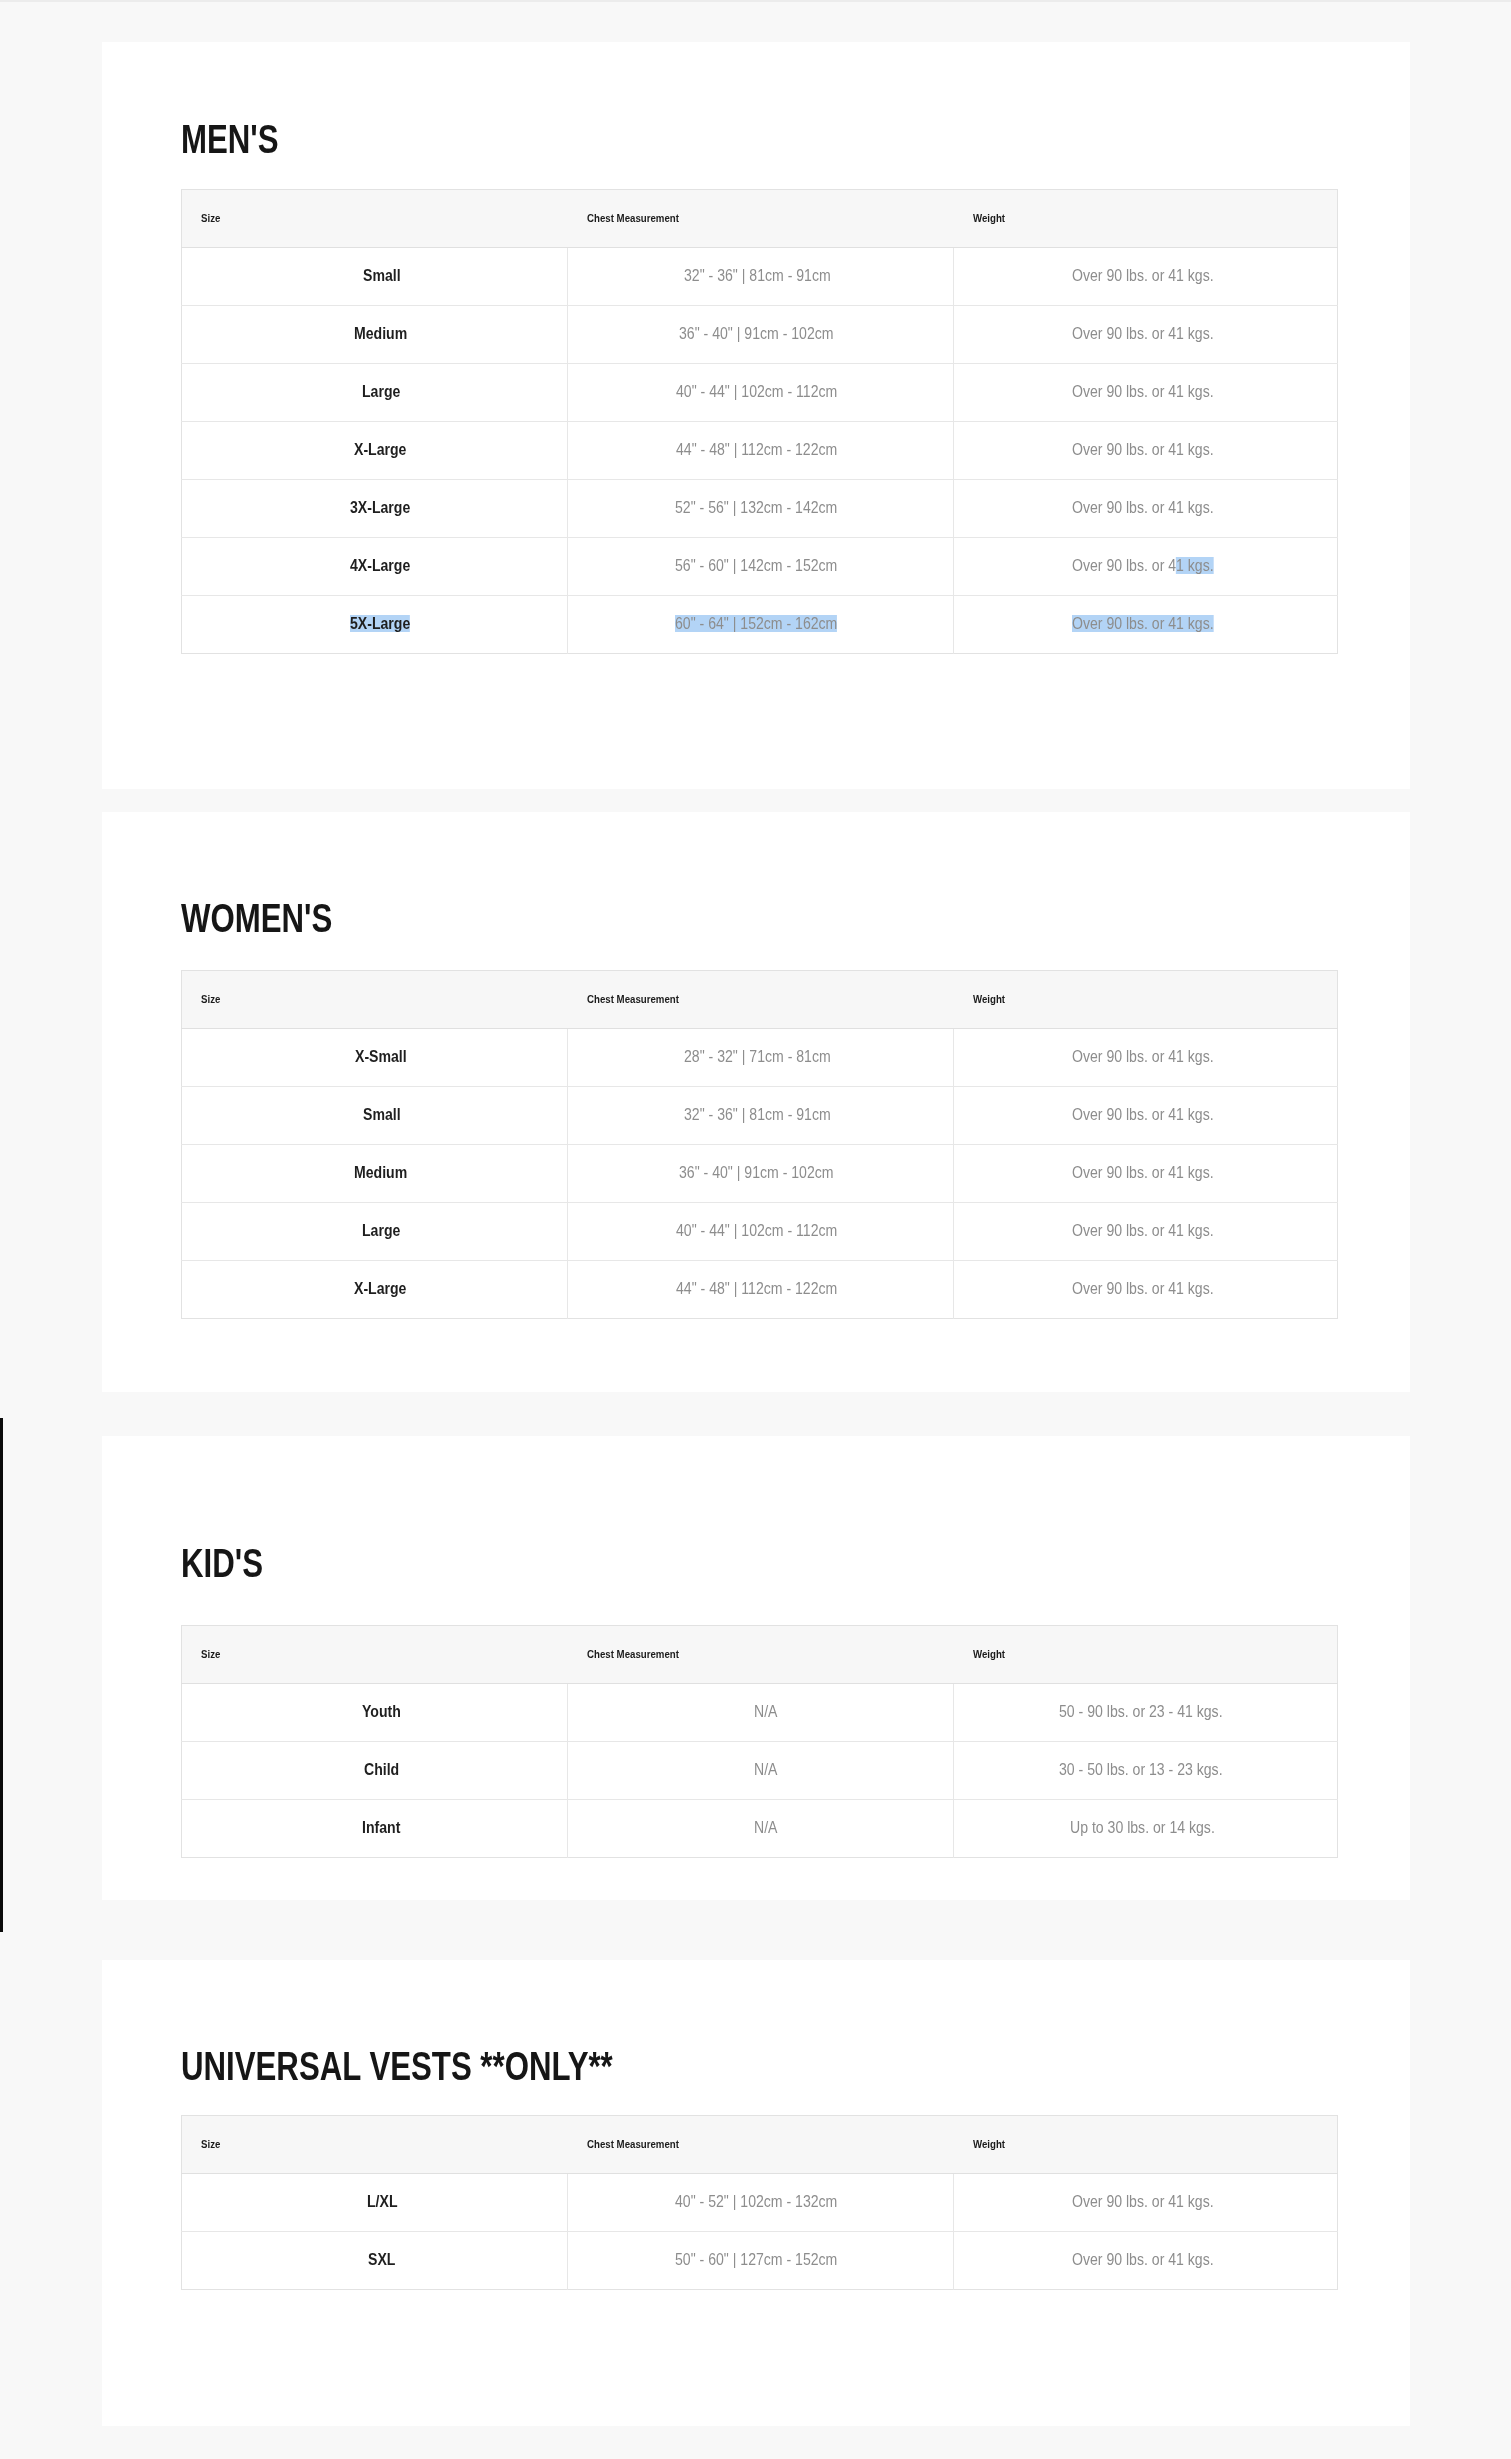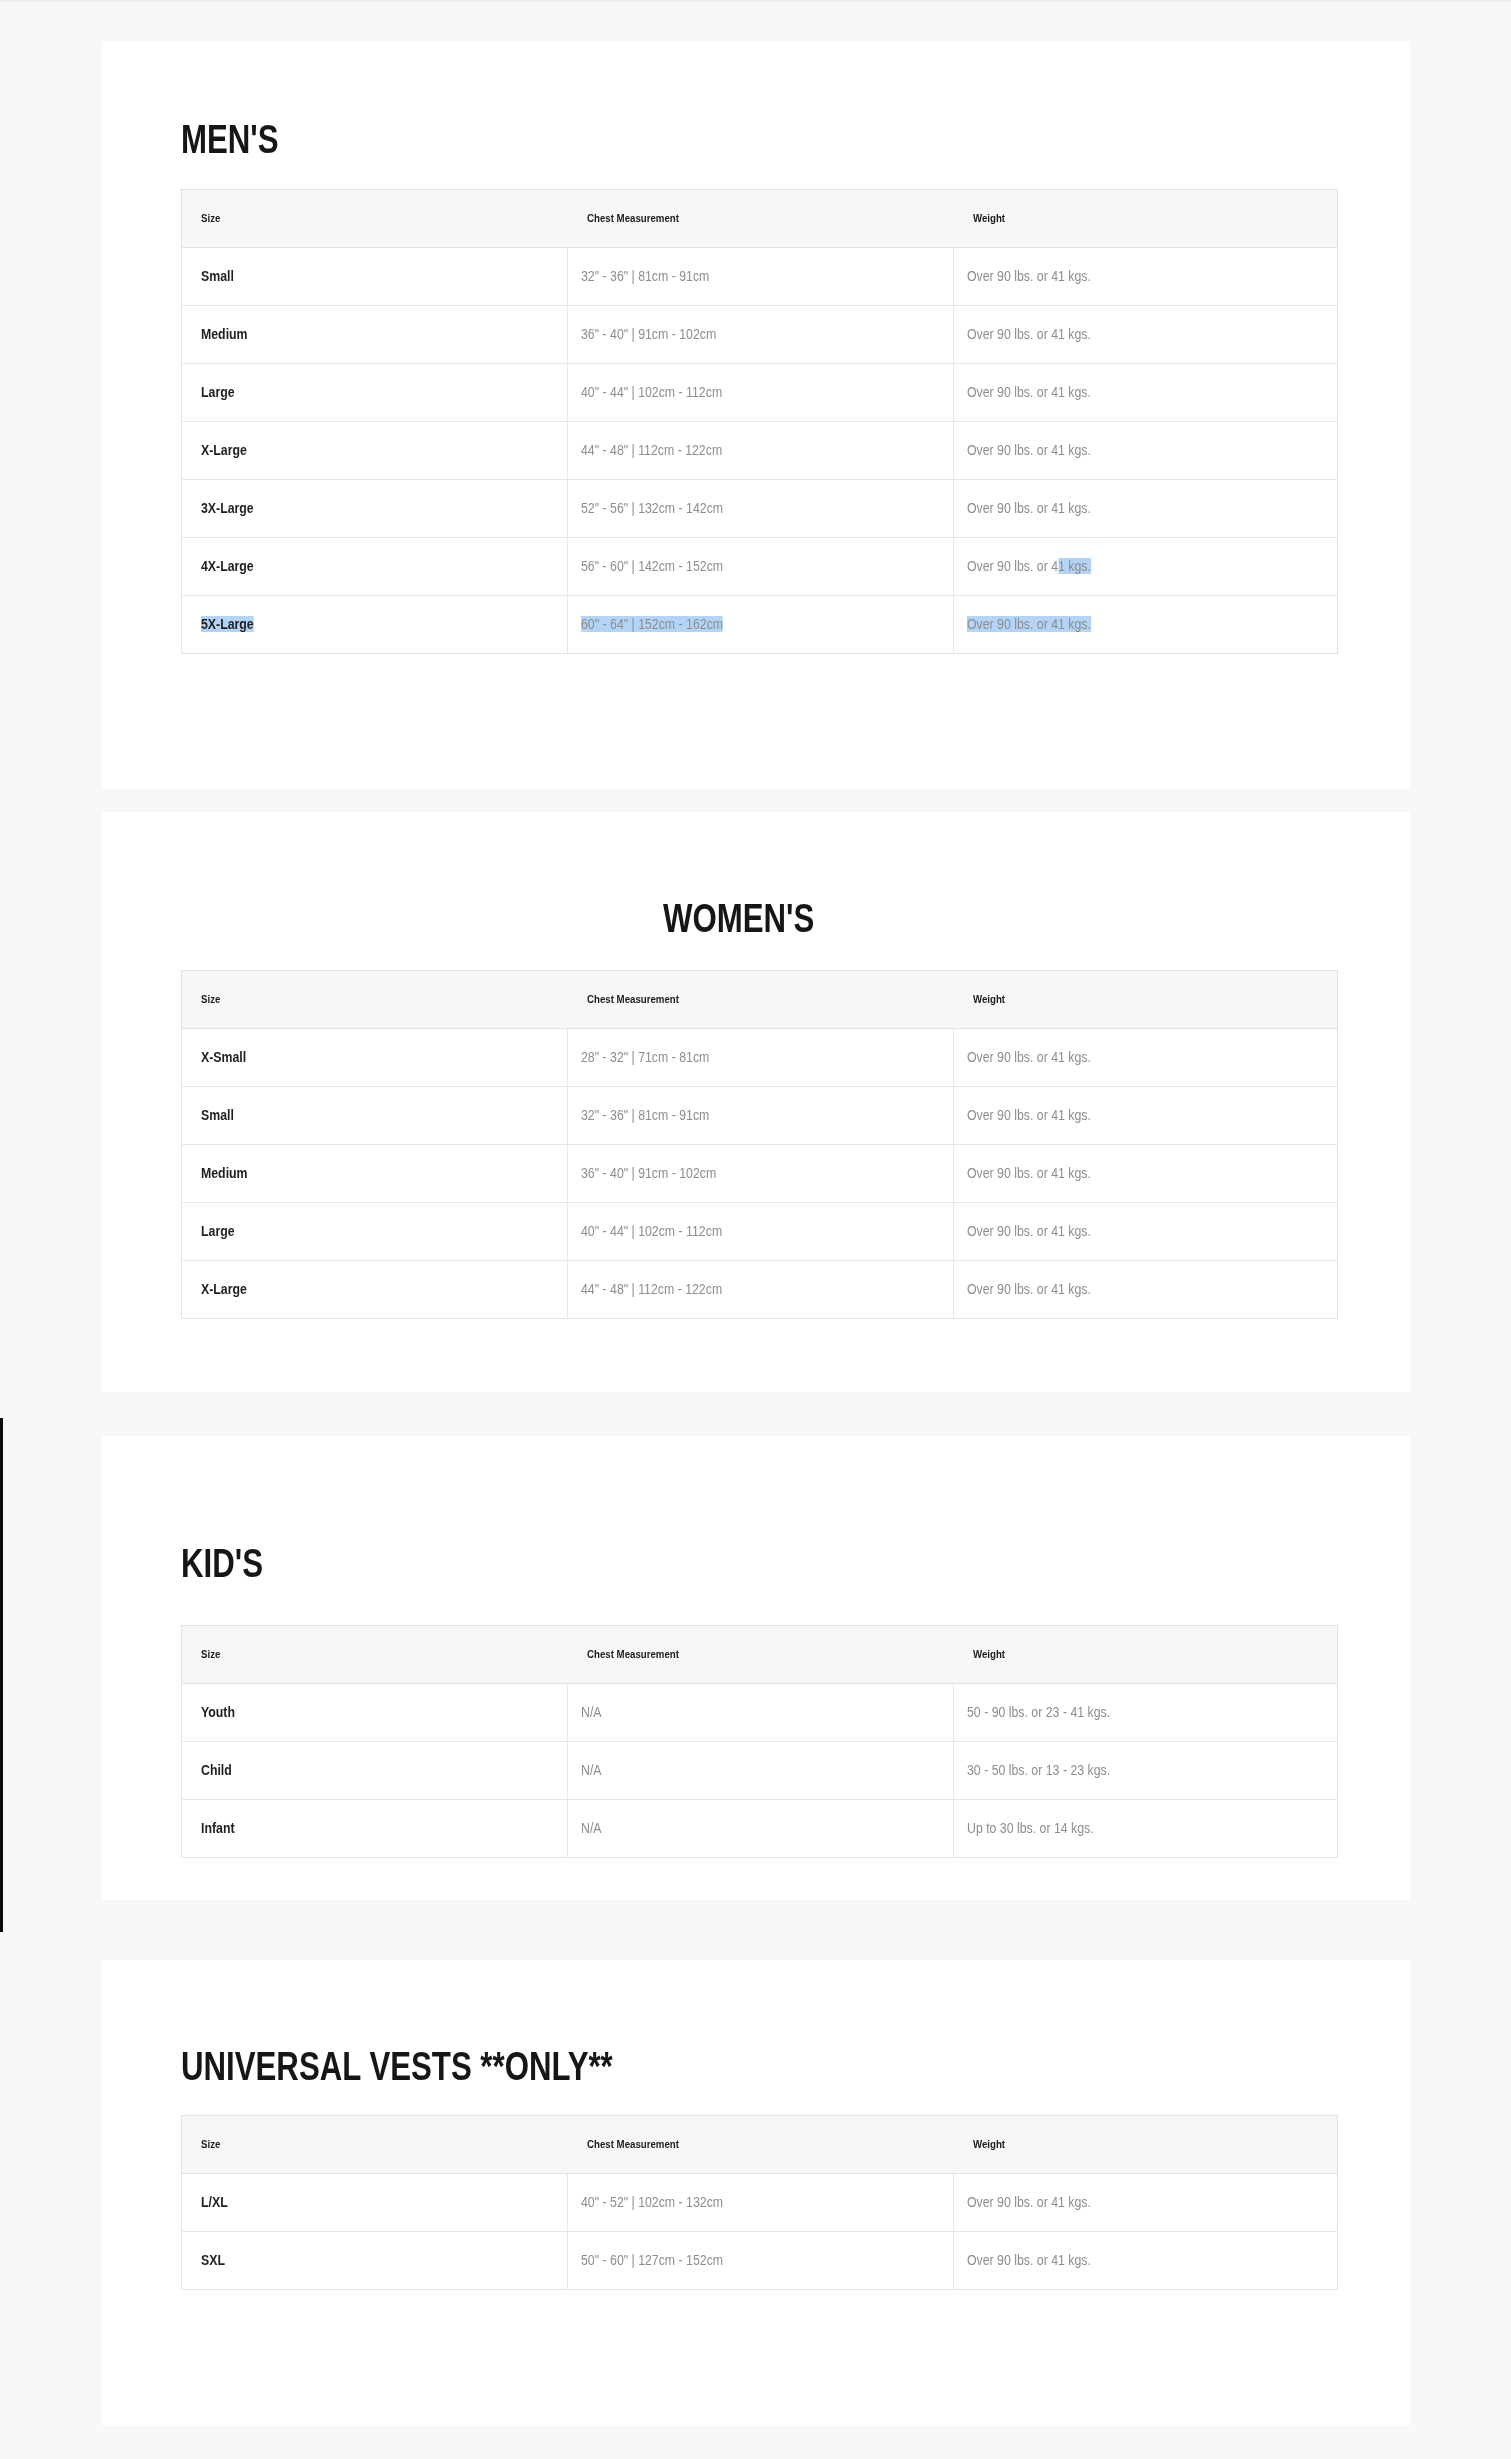--- a/index.html
+++ b/index.html
@@ -26,21 +26,21 @@
     border:1px solid #e2e2e2;
   }
   col.c1{width:386px;}col.c2{width:386px;}col.c3{width:384px;}
   th,td{box-sizing:border-box;vertical-align:middle;text-align:left;}
   thead th{
     height:58px;background:#f7f7f7;border-bottom:1px solid #e0e0e0;
     font-size:11px;font-weight:700;color:#1c1c1c;padding:0 0 0 19px;
   }
   tbody td{
     height:58px;border-top:1px solid #e7e7e7;background:#ffffff;
-    font-size:14px;padding:0 0 0 19px;
+    font-size:16px;padding:0 0 0 19px;text-align:center;
   }
   tbody tr:first-child td{border-top:none;}
   tbody td + td{border-left:1px solid #e7e7e7;padding-left:13.4px;}
   td.size{font-weight:700;color:#1f1f1f;}
   td.val{font-weight:400;color:#8d8d8d;}
   .hl{background:#b3d4f6;}
 </style>
 </head>
 <body>
 
@@ -96,21 +96,21 @@
       <tr>
         <td class="size"><span class="cond"><span class="hl">5X-Large</span></span></td>
         <td class="val"><span class="cond"><span class="hl">60" - 64" | 152cm - 162cm</span></span></td>
         <td class="val"><span class="cond"><span class="hl">Over 90 lbs. or 41 kgs.</span></span></td>
       </tr>
     </tbody>
   </table>
 </section>
 
 <section class="card" style="top:812px;height:580px;">
-  <h2 class="title" style="margin:84px 0 29px 0;text-align:center;"><span class="cond-t">WOMEN'S</span></h2>
+  <h2 class="title" style="margin:84px 0 29px 0;"><span class="cond-t">WOMEN'S</span></h2>
   <table class="size-table">
     <colgroup>
         <col class="c1">
         <col class="c2">
         <col class="c3">
       </colgroup>
     <thead>
       <tr>
         <th><span class="cond">Size</span></th>
         <th><span class="cond">Chest Measurement</span></th>

